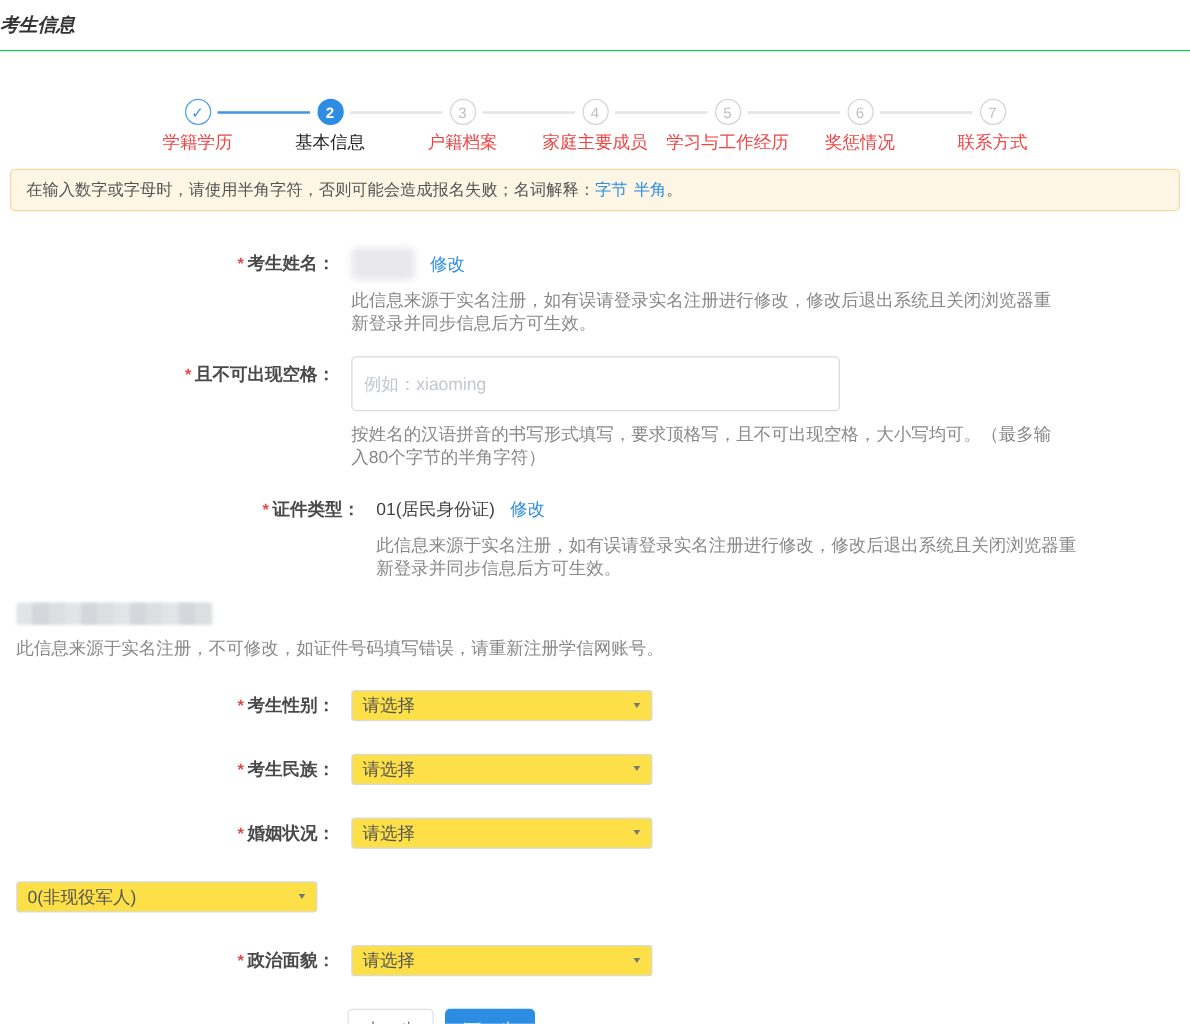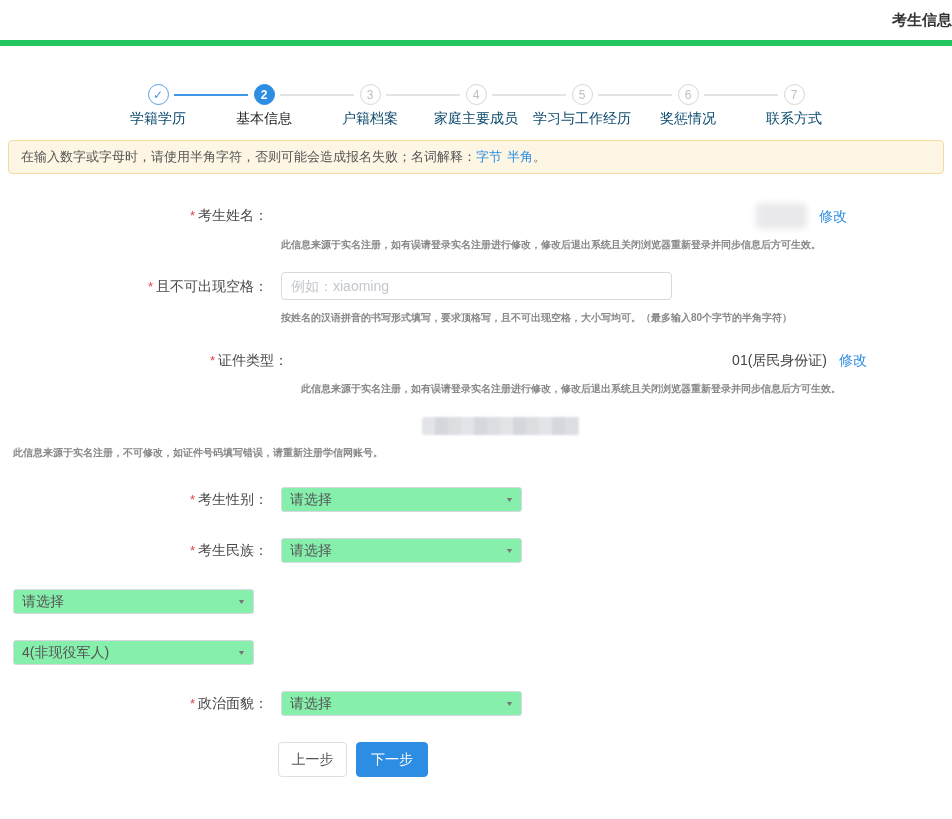--- a/index.html
+++ b/index.html
@@ -4,88 +4,88 @@
 <style>
   * { box-sizing: border-box; margin: 0; padding: 0; }
   html,body { background:#fff; }
   body {
     width: 952px; height: 819px;
     font-family: "Liberation Sans", "DejaVu Sans", sans-serif;
     color: #444; font-size: 14px;
     position: relative; overflow: hidden;
   }
   
-  .header { text-align: right; padding: 11px 0 10px; border-bottom: 6px solid #22c55e; }
+  .header { text-align: left; padding: 11px 0 10px; border-bottom: 1px solid #22c55e; font-style: italic; }
   .header h1 { font-size: 15px; font-weight: bold; color: #333; }
 
   
   .stepper { width: 742px; margin: 38px auto 0; display: flex; }
   .step { flex: 1 1 0; position: relative; text-align: center; }
   .step-circle {
     width: 21px; height: 21px; border-radius: 50%;
     display: inline-flex; align-items: center; justify-content: center;
     font-size: 12px; line-height: 1; background: #fff;
     border: 1px solid #d5d5d5; color: #bfbfbf; position: relative; z-index: 2;
   }
   .step.done .step-circle   { border-color: #52a0e6; color: #3b92e2; font-weight: bold; }
   .step.current .step-circle{ background: #2d8de2; border-color: #2d8de2; color: #fff; font-weight: bold; }
   .step:not(:last-child)::after {
     content: ""; position: absolute; top: 10px;
     left: calc(50% + 16px); right: calc(-50% + 16px);
     height: 2px; background: #e4e4e4; z-index: 1;
   }
   .step.done:not(:last-child)::after { background: #3e96e6; }
-  .step-label { margin-top: 5px; font-size: 14px; color: #0c4a6e; }
+  .step-label { margin-top: 5px; font-size: 14px; color: #ef4444; }
   .step.current .step-label { color: #222; font-weight: normal; }
 
   
   .notice {
     margin: 12px 8px 0; padding: 7px 12px;
     background: #fdf6e4; border: 1px solid #f2dca2; border-radius: 4px;
     font-size: 13px; color: #555; line-height: 18px;
   }
   .notice a { color: #2d8de2; text-decoration: none; }
   .notice .lnk-gap { display: inline-block; width: 5px; }
 
   
   .form { padding-top: 31px; }
   .form-row { display: flex; align-items: flex-start; }
   .row-label {
     width: 268px; flex: 0 0 268px; text-align: right;
-    color: #4a4a4a; line-height: 21px; white-space: nowrap;
+    color: #4a4a4a; line-height: 21px; white-space: nowrap; font-weight: bold;
   }
   .req { color: #e64545; margin-right: 3px; font-size: 13px; }
   .field { margin-left: 13px; width: 566px; }
-  .value-line { display: flex; align-items: center; line-height: 21px; justify-content: flex-end; }
-  .help { margin-top: 9px; color: #888; font-size: 10px; line-height: 18px; font-weight: bold; }
+  .value-line { display: flex; align-items: center; line-height: 21px; }
+  .help { margin-top: 9px; color: #888; font-size: 14px; line-height: 18px; }
   a.modify-link { color: #2d8de2; text-decoration: none; margin-left: 12px; }
 
   .redact-name {
     width: 51px; height: 26px; border-radius: 5px;
     background: #e9e9ec; filter: blur(3px); margin: -2px 0;
   }
   .redact-id {
     width: 157px; height: 18px; border-radius: 2px;
     background: repeating-linear-gradient(90deg,#e2e4e8 0 13px,#d4d7dc 13px 26px,#dcdee2 26px 39px);
     filter: blur(1.2px);
   }
 
   .text-input {
-    width: 391px; height: 28px; padding: 0 9px;
+    width: 391px; height: 44px; padding: 0 9px;
     border: 1px solid #d6d9de; border-radius: 4px;
     font-size: 14px; color: #444; outline: none;
     font-family: "Liberation Sans", "DejaVu Sans", sans-serif;
   }
   .text-input::placeholder { color: #c3c7cd; }
 
   .row-select { margin-bottom: 26px; }
   .row-select .row-label { line-height: 25px; }
   .select-box {
     width: 241px; height: 25px; padding: 0 8px;
-    border: 1px solid #d6d9de; border-radius: 3px; background: #86efac;
+    border: 1px solid #d6d9de; border-radius: 3px; background: #fde047;
     display: flex; align-items: center; justify-content: space-between;
     cursor: pointer; color: #555;
   }
   .select-box .caret { font-size: 7px; color: #777; transform: scaleX(1.3); }
 
   .gap18 { margin-bottom: 18px; }
   .gap23 { margin-bottom: 23px; }
   .gap19 { margin-bottom: 19px; padding-left: 20px; }
   .gap25 { margin-bottom: 25px; }
 
@@ -195,32 +195,33 @@
     <div class="row-label"><span class="req">*</span><span>考生民族</span><span>：</span></div>
     <div class="field">
       <div class="select-box">
         <span>请选择</span>
         <span class="caret">▼</span>
       </div>
     </div>
   </div>
 
   <div class="form-row row-select">
-    <div class="field">
-      <div class="select-box">
-        <span>请选择</span>
-        <span class="caret">▼</span>
-      </div>
-    </div>
-  </div>
-
-  <div class="form-row row-select">
-    <div class="field">
-      <div class="select-box">
-        <span>4(非现役军人)</span>
+    <div class="row-label"><span class="req">*</span><span>婚姻状况</span><span>：</span></div>
+    <div class="field">
+      <div class="select-box">
+        <span>请选择</span>
+        <span class="caret">▼</span>
+      </div>
+    </div>
+  </div>
+
+  <div class="form-row row-select">
+    <div class="field">
+      <div class="select-box">
+        <span>0(非现役军人)</span>
         <span class="caret">▼</span>
       </div>
     </div>
   </div>
 
   <div class="form-row row-select">
     <div class="row-label"><span class="req">*</span><span>政治面貌</span><span>：</span></div>
     <div class="field">
       <div class="select-box">
         <span>请选择</span>

